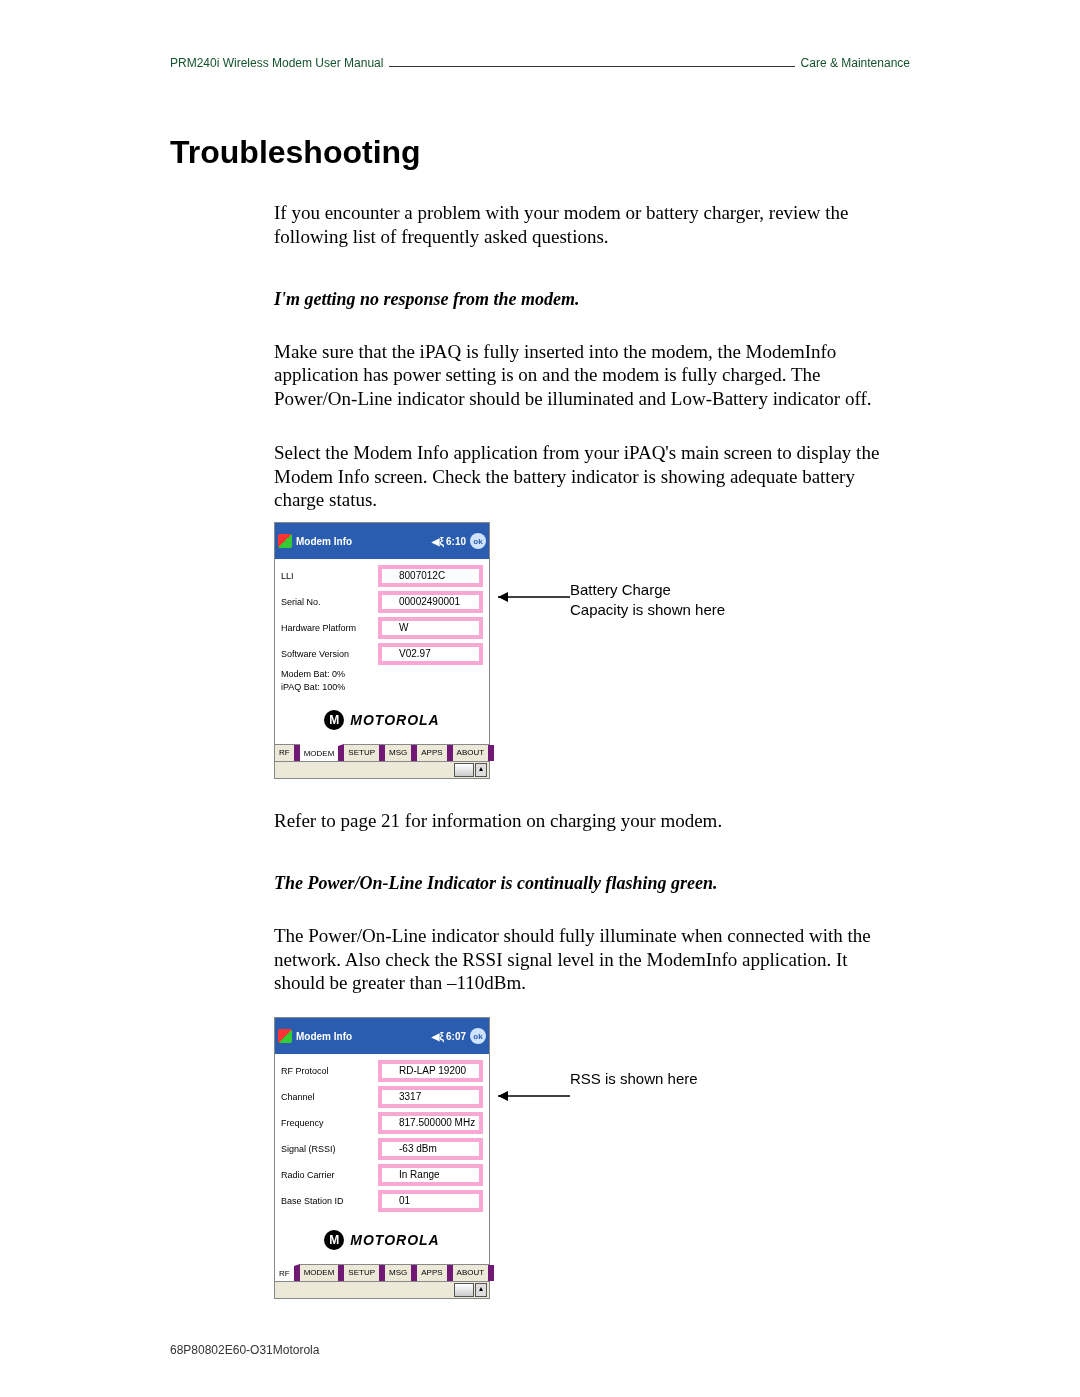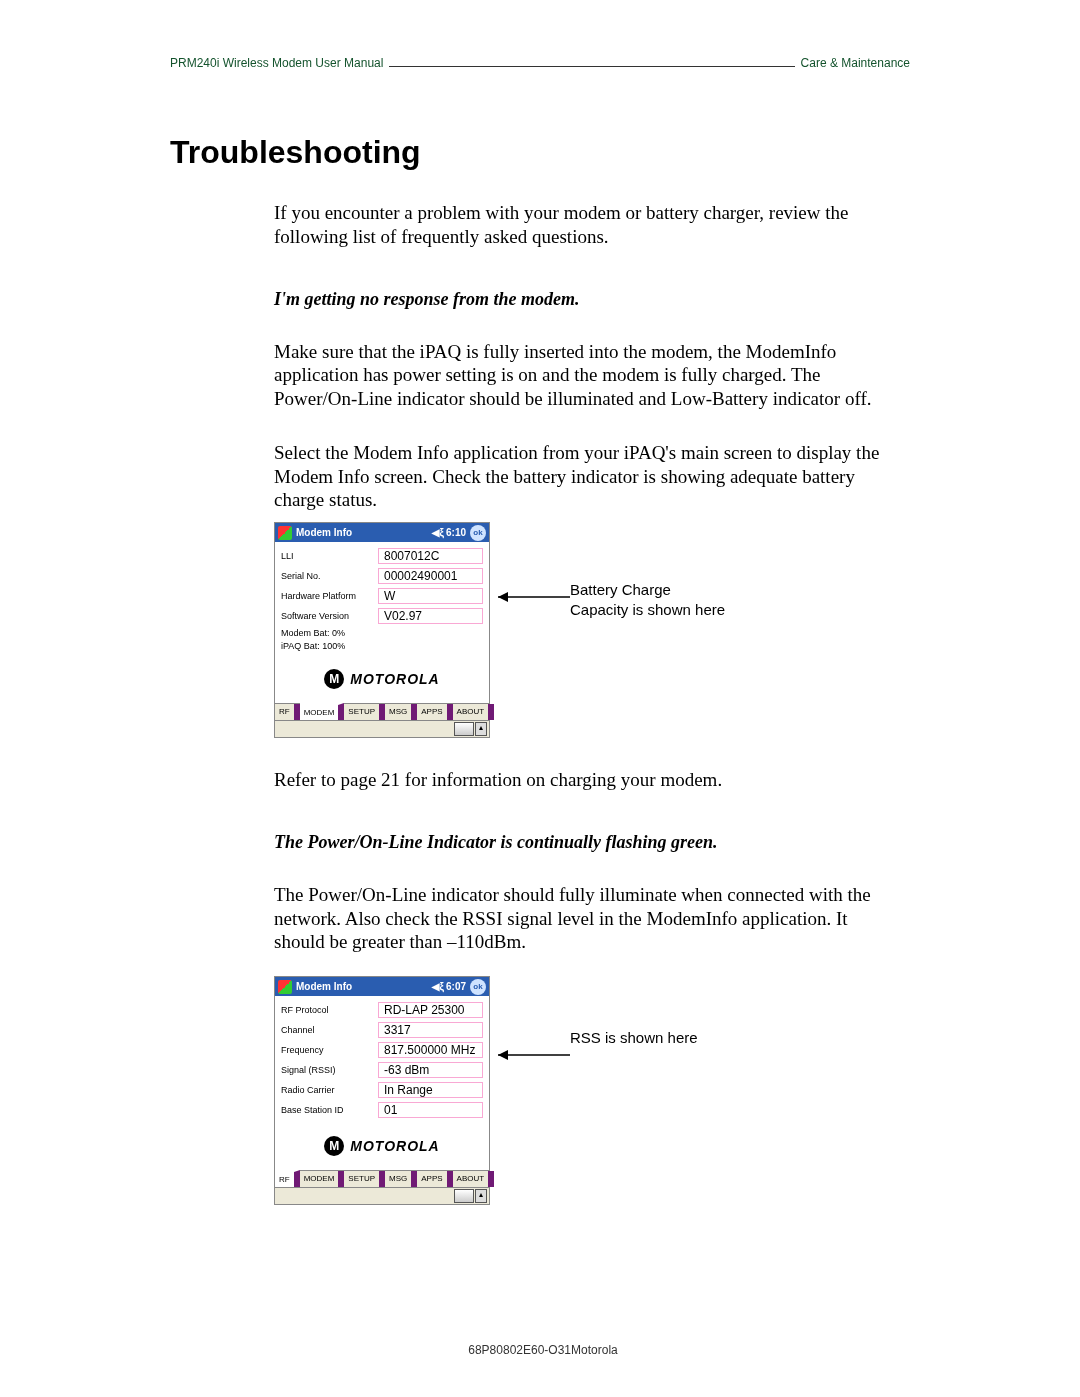--- a/index.html
+++ b/index.html
@@ -62,21 +62,21 @@
     background: #fff;
     font-family: Tahoma, Arial, sans-serif;
     font-size: 9px;
     color: #000;
   }
   .shot-title {
     background: #2a5db0;
     color: #fff;
     display: flex;
     align-items: center;
-    height: 19px;
+    height: 36px;
     padding: 0 3px;
     font-size: 10px;
     font-weight: bold;
   }
   .shot-title .win-icon {
     width: 14px; height: 14px;
     display: inline-block;
     background: linear-gradient(135deg,#f33 0 50%,#3c3 0 100%);
     border-radius: 2px;
   }
@@ -85,22 +85,22 @@
   .shot-title .ok {
     width: 16px; height: 16px; border-radius: 50%;
     background: #cfe3ff; color: #2a5db0;
     display: inline-flex; align-items: center; justify-content: center;
     font-size: 8px; font-weight: bold; margin-left: 4px;
   }
   .shot-body { padding: 6px 6px 4px 6px; }
   .field-row { display: flex; align-items: center; margin-bottom: 4px; gap: 7px; }
   .field-label { width: 90px; font-size: 9px; }
   .field-box {
-    flex: 1; height: 14px; border: 1px solid #f9a8d4;
-    font-size: 12px; padding: 0 5px; line-height: 14px;
+    flex: 1; height: 14px; border: 4px solid #f9a8d4;
+    font-size: 10px; padding: 0 17px; line-height: 14px;
     overflow: hidden; white-space: nowrap;
   }
   .status-line { font-size: 9px; margin-top: 3px; }
   .moto-logo {
     display: flex; align-items: center; justify-content: center;
     margin: 18px 0 10px 0;
   }
   .moto-m {
     width: 20px; height: 20px; border-radius: 50%; background: #000;
     color: #fff; font-weight: bold; font-size: 12px;
@@ -140,21 +140,21 @@
     font-family: Arial, Helvetica, sans-serif;
     font-size: 15px; line-height: 1.3;
     margin-top: 58px;
     max-width: 160px;
   }
   .arrow-col2 { margin-top: 64px; }
   .callout2 { margin-top: 52px; }
   .footer {
     position: absolute;
     left: 170px; right: 164px; bottom: 40px;
-    display: flex; justify-content: center;
+    display: flex; justify-content: flex-start;
     font-family: Arial, Helvetica, sans-serif;
     font-size: 12px; color: #333;
   }
 </style>
 </head>
 <body>
 
 <div class="page">
 
   <div class="top-header">
@@ -238,21 +238,21 @@
         <div class="shot-title">
           <span class="win-icon"></span>
           <span class="t-label">Modem Info</span>
           <span class="spk">◀ξ</span>
           <span>6:07</span>
           <span class="ok">ok</span>
         </div>
         <div class="shot-body">
           <div class="field-row">
             <span class="field-label">RF Protocol</span>
-            <span class="field-box">RD-LAP 25300</span>
+            <span class="field-box">RD-LAP 19200</span>
           </div>
           <div class="field-row">
             <span class="field-label">Channel</span>
             <span class="field-box">3317</span>
           </div>
           <div class="field-row">
             <span class="field-label">Frequency</span>
             <span class="field-box">817.500000 MHz</span>
           </div>
           <div class="field-row">

